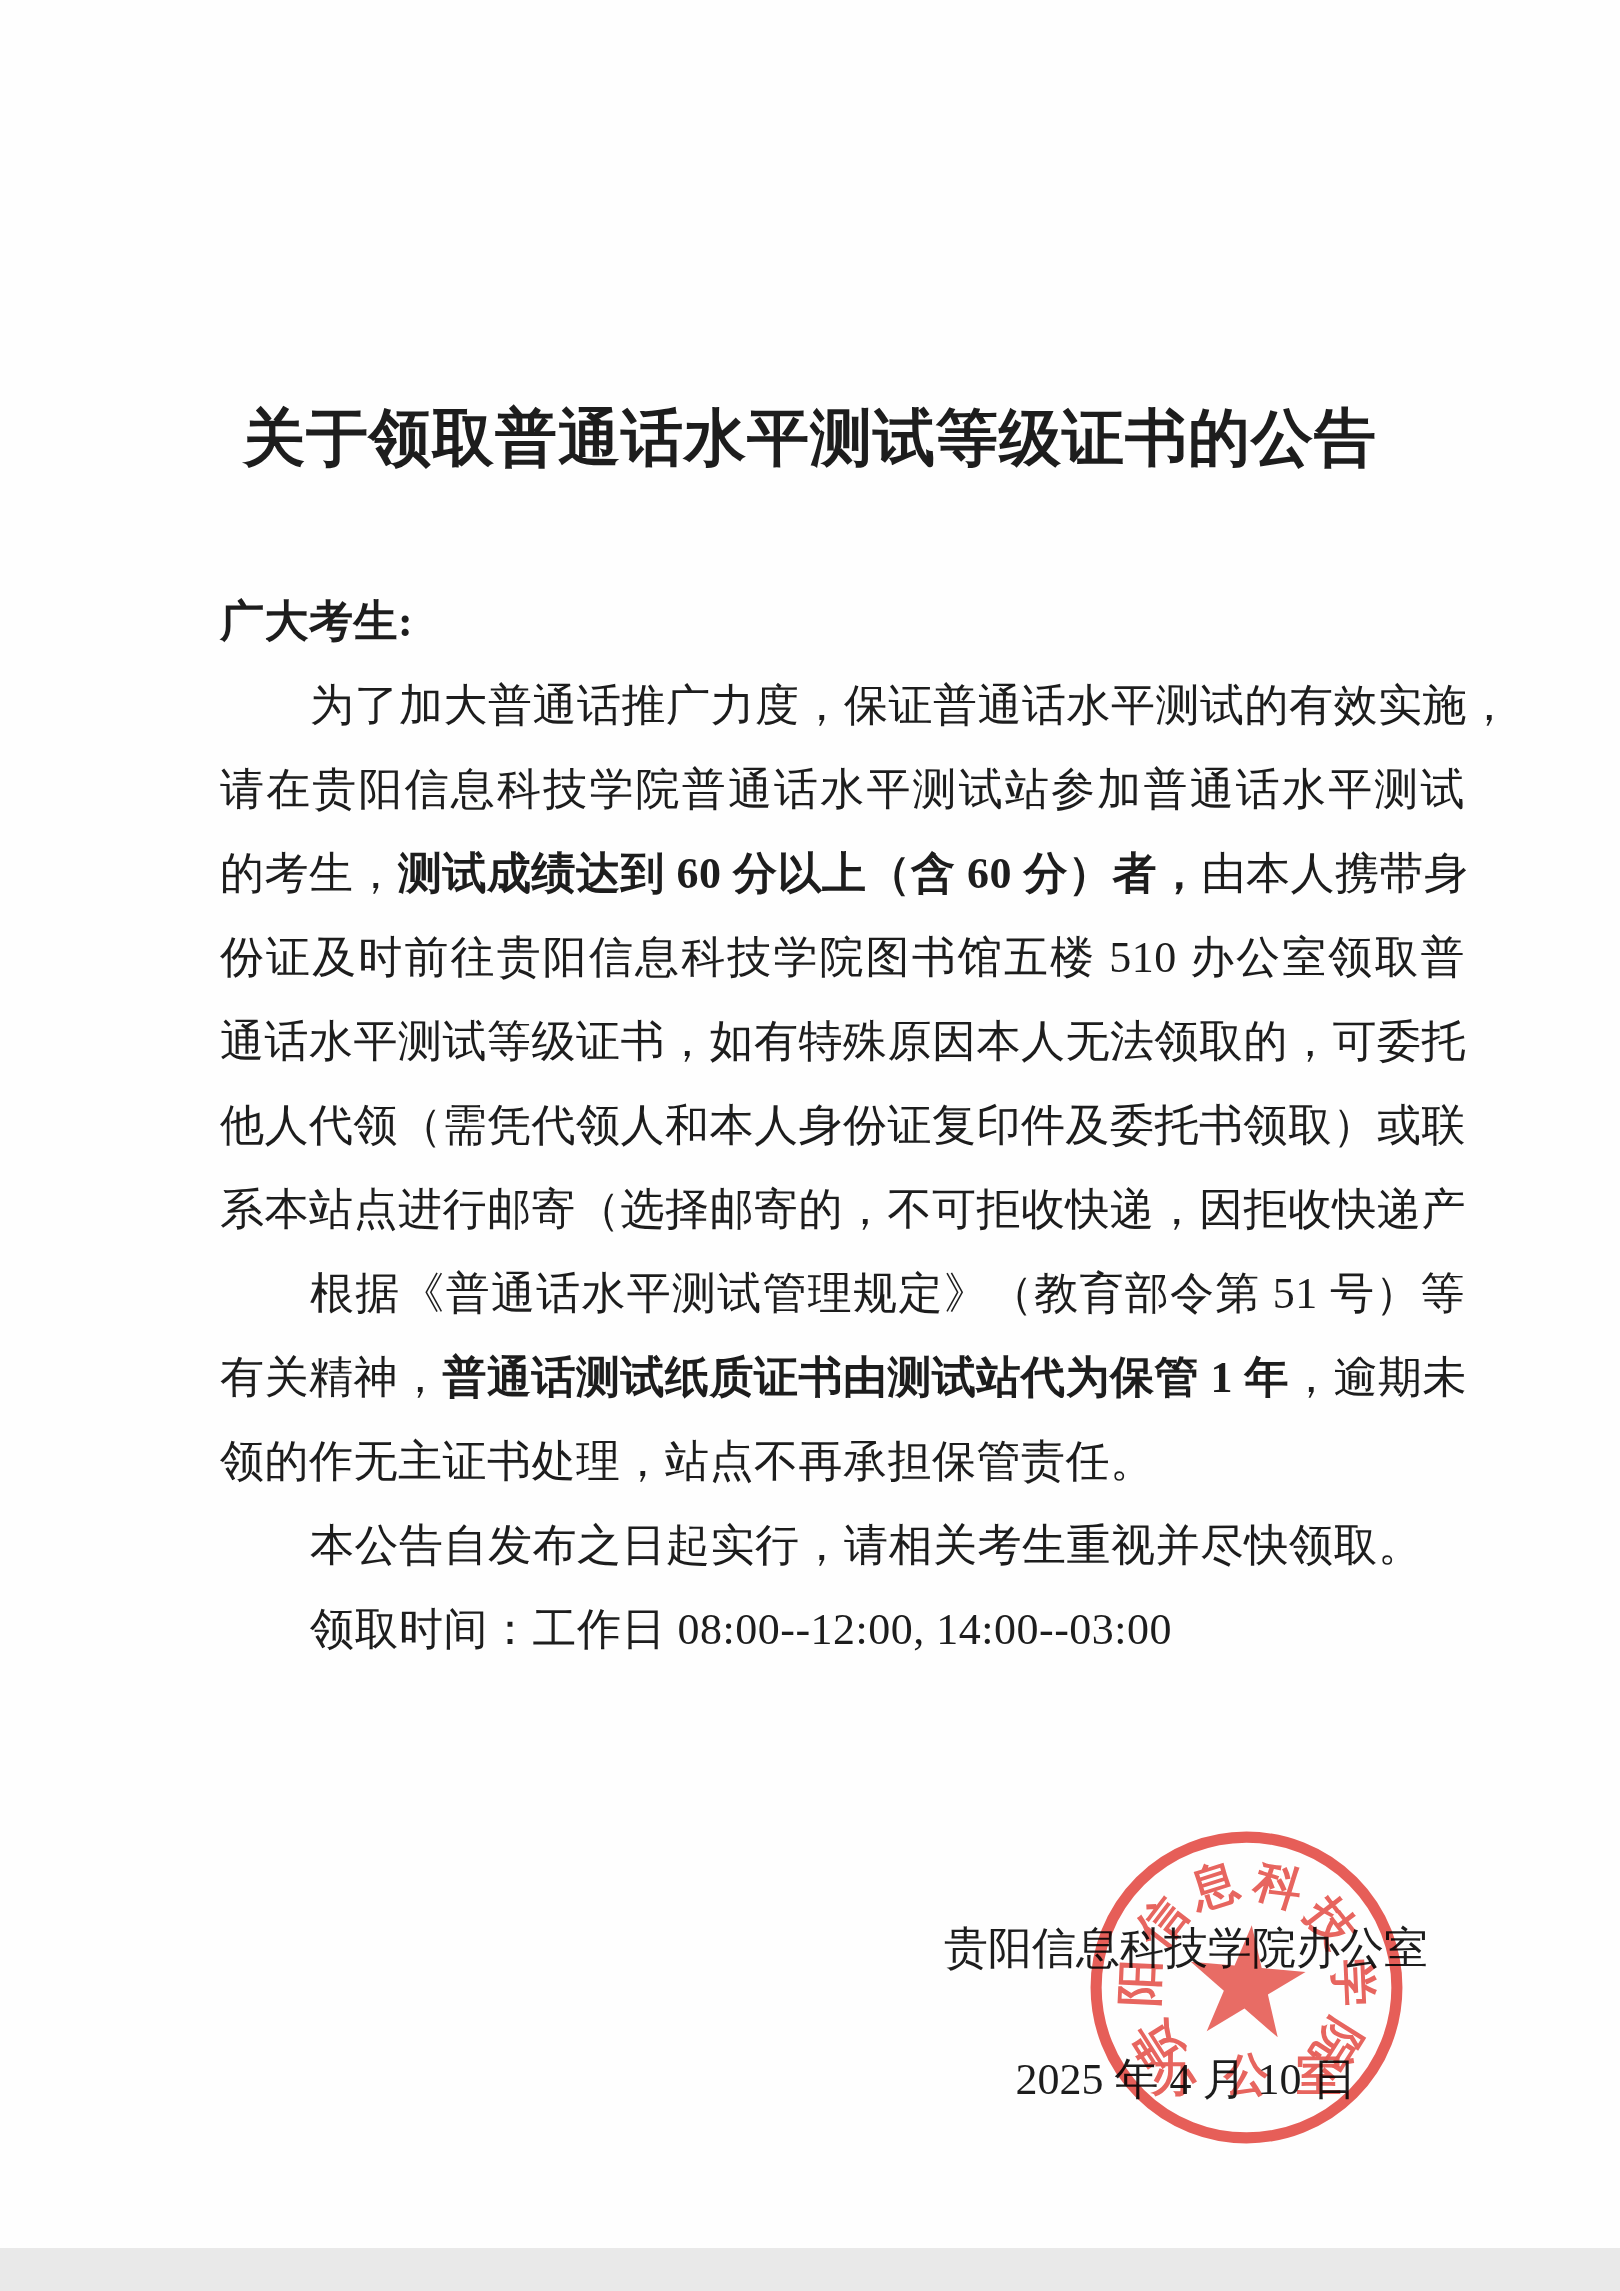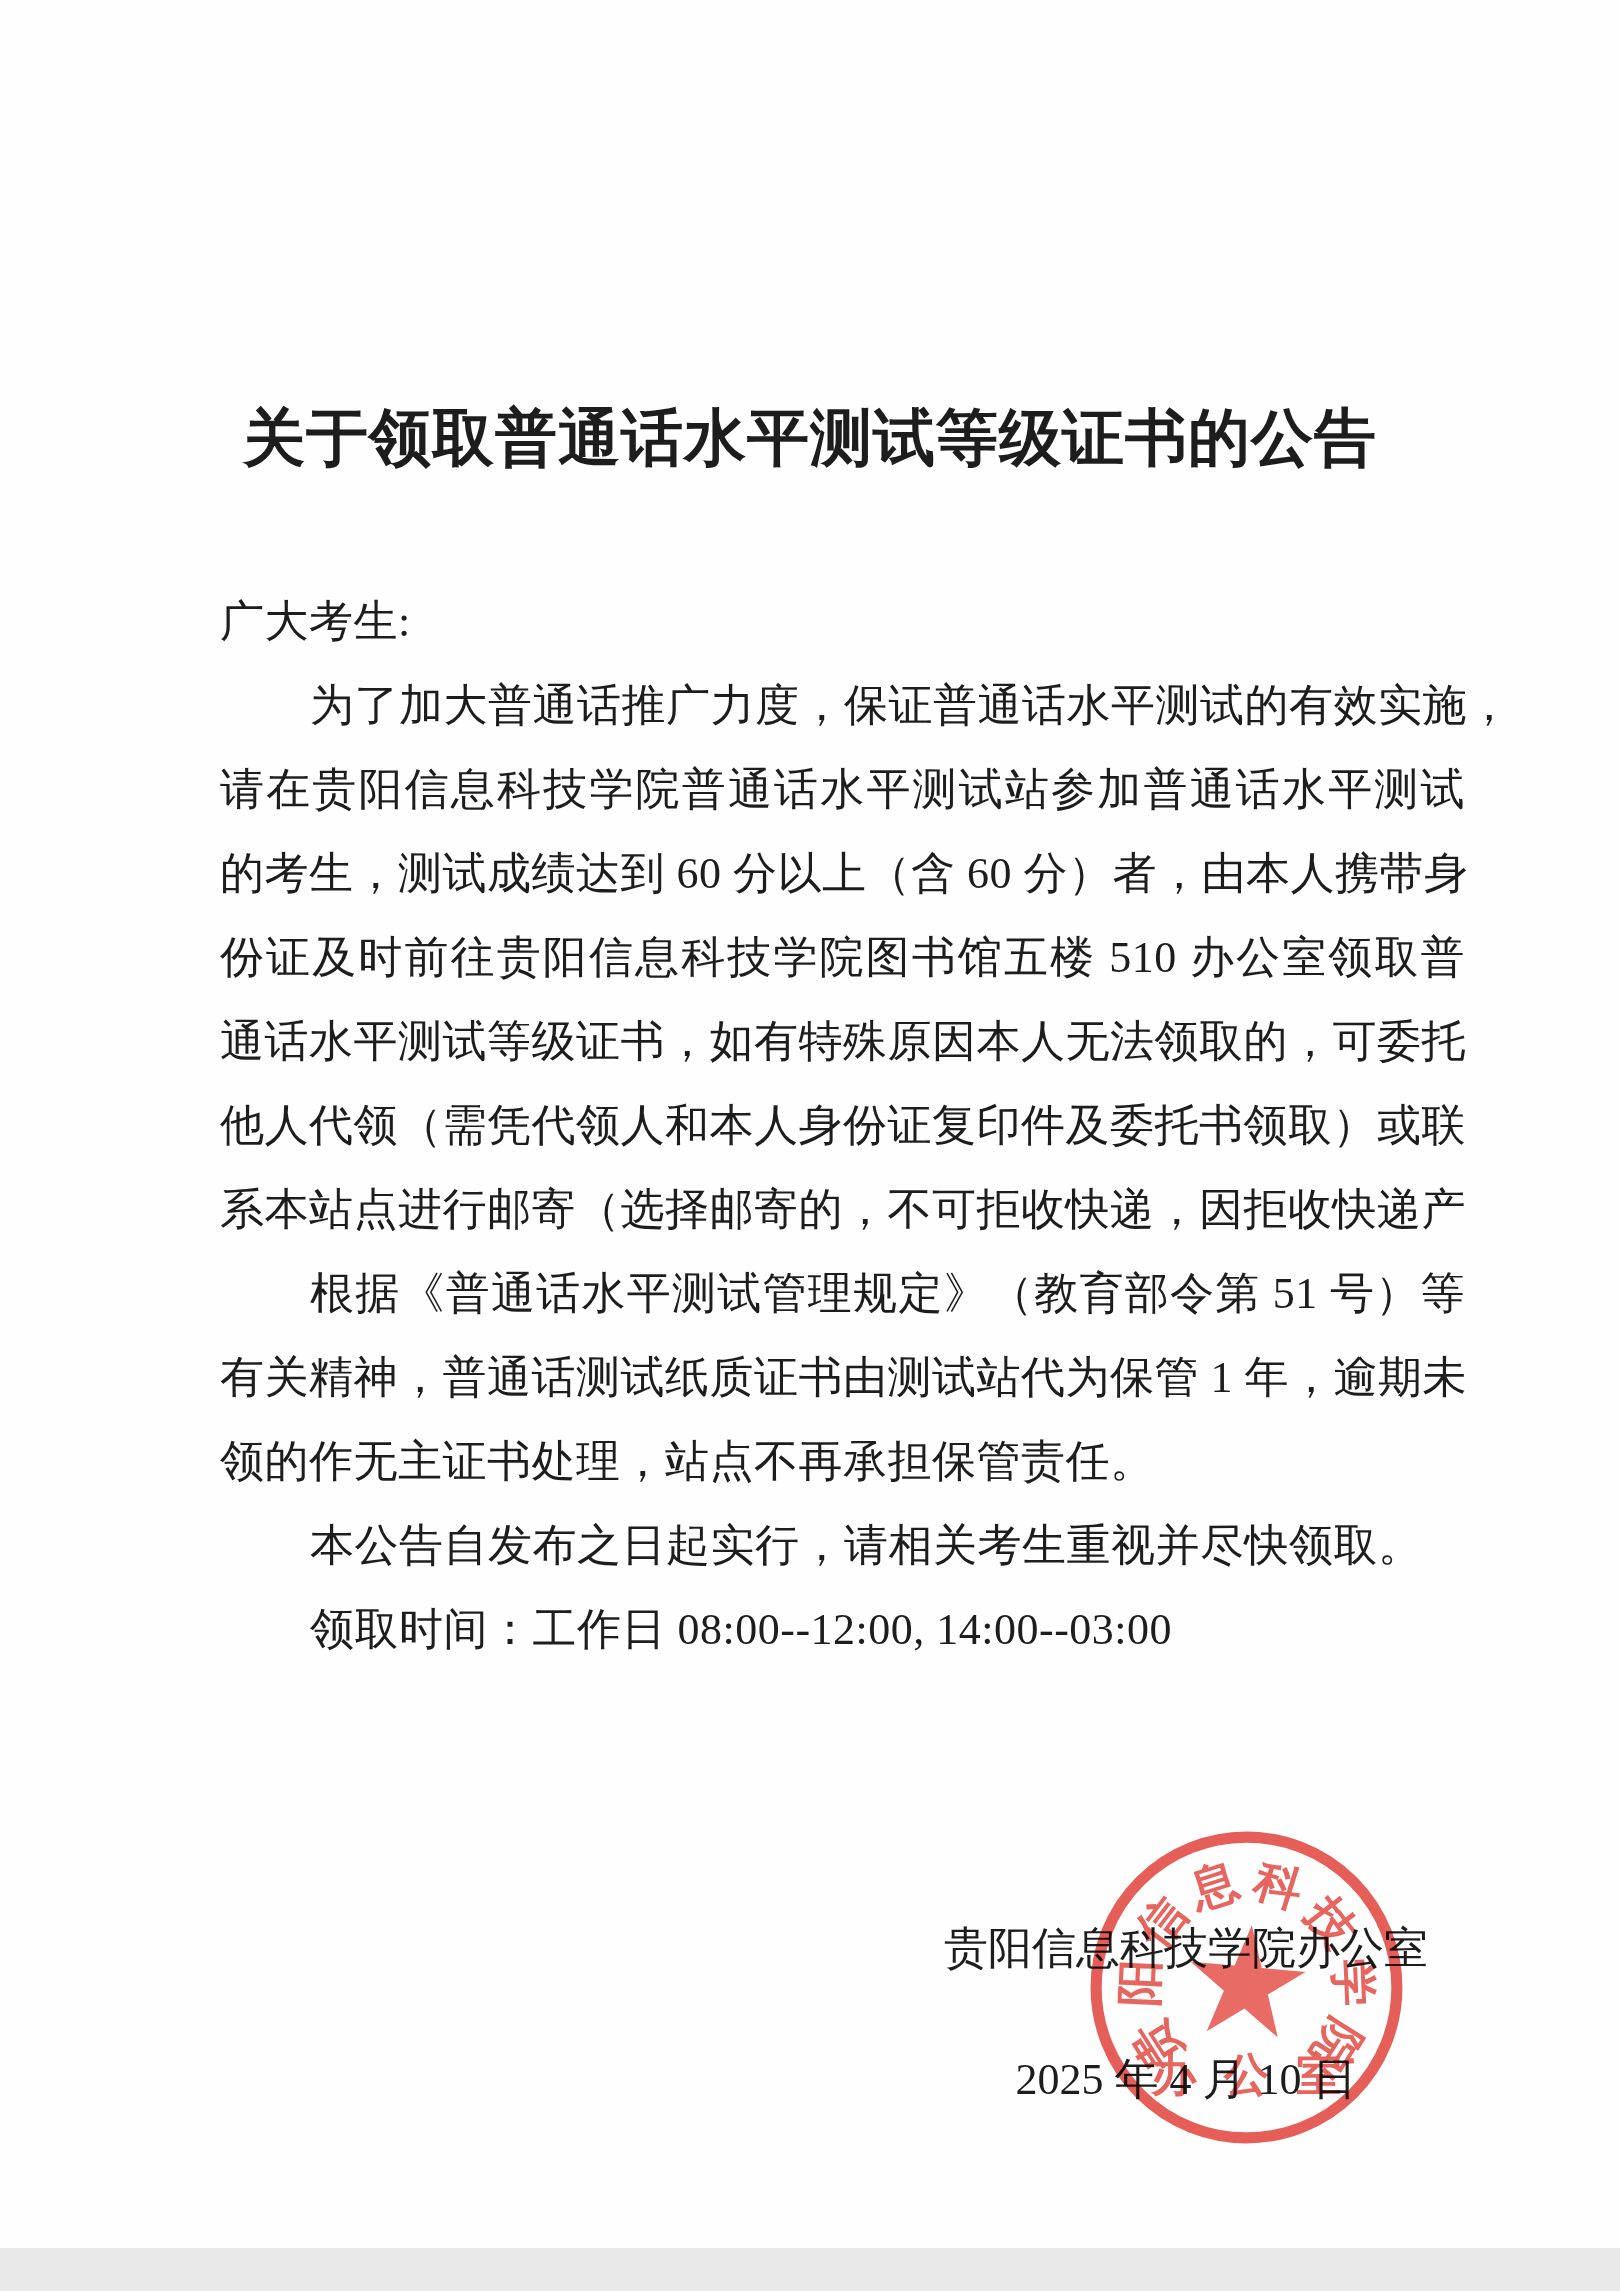--- a/index.html
+++ b/index.html
@@ -13,21 +13,21 @@
     text-align:center;font-size:62px;font-weight:bold;letter-spacing:1px;
     line-height:73px;
   }
   .doc-body{
     position:absolute;left:220px;top:580px;width:1245px;
     font-size:44px;line-height:84px;letter-spacing:0.5px;
   }
   .line{white-space:nowrap;height:84px;}
   .line.indent{text-indent:90px;}
   .line.fill{text-align:justify;text-align-last:justify;text-justify:inter-character;}
-  .b{font-weight:normal;}
+  .b{font-weight:bold;}
   .sig-block{
     position:absolute;left:937px;top:1924px;width:498px;
     text-align:center;font-size:44px;
   }
   .sig-office{line-height:49px;}
   .sig-date{margin-top:82px;line-height:49px;}
   .seal{
     position:absolute;left:1085px;top:1826px;
     mix-blend-mode:multiply;opacity:.93;
   }

